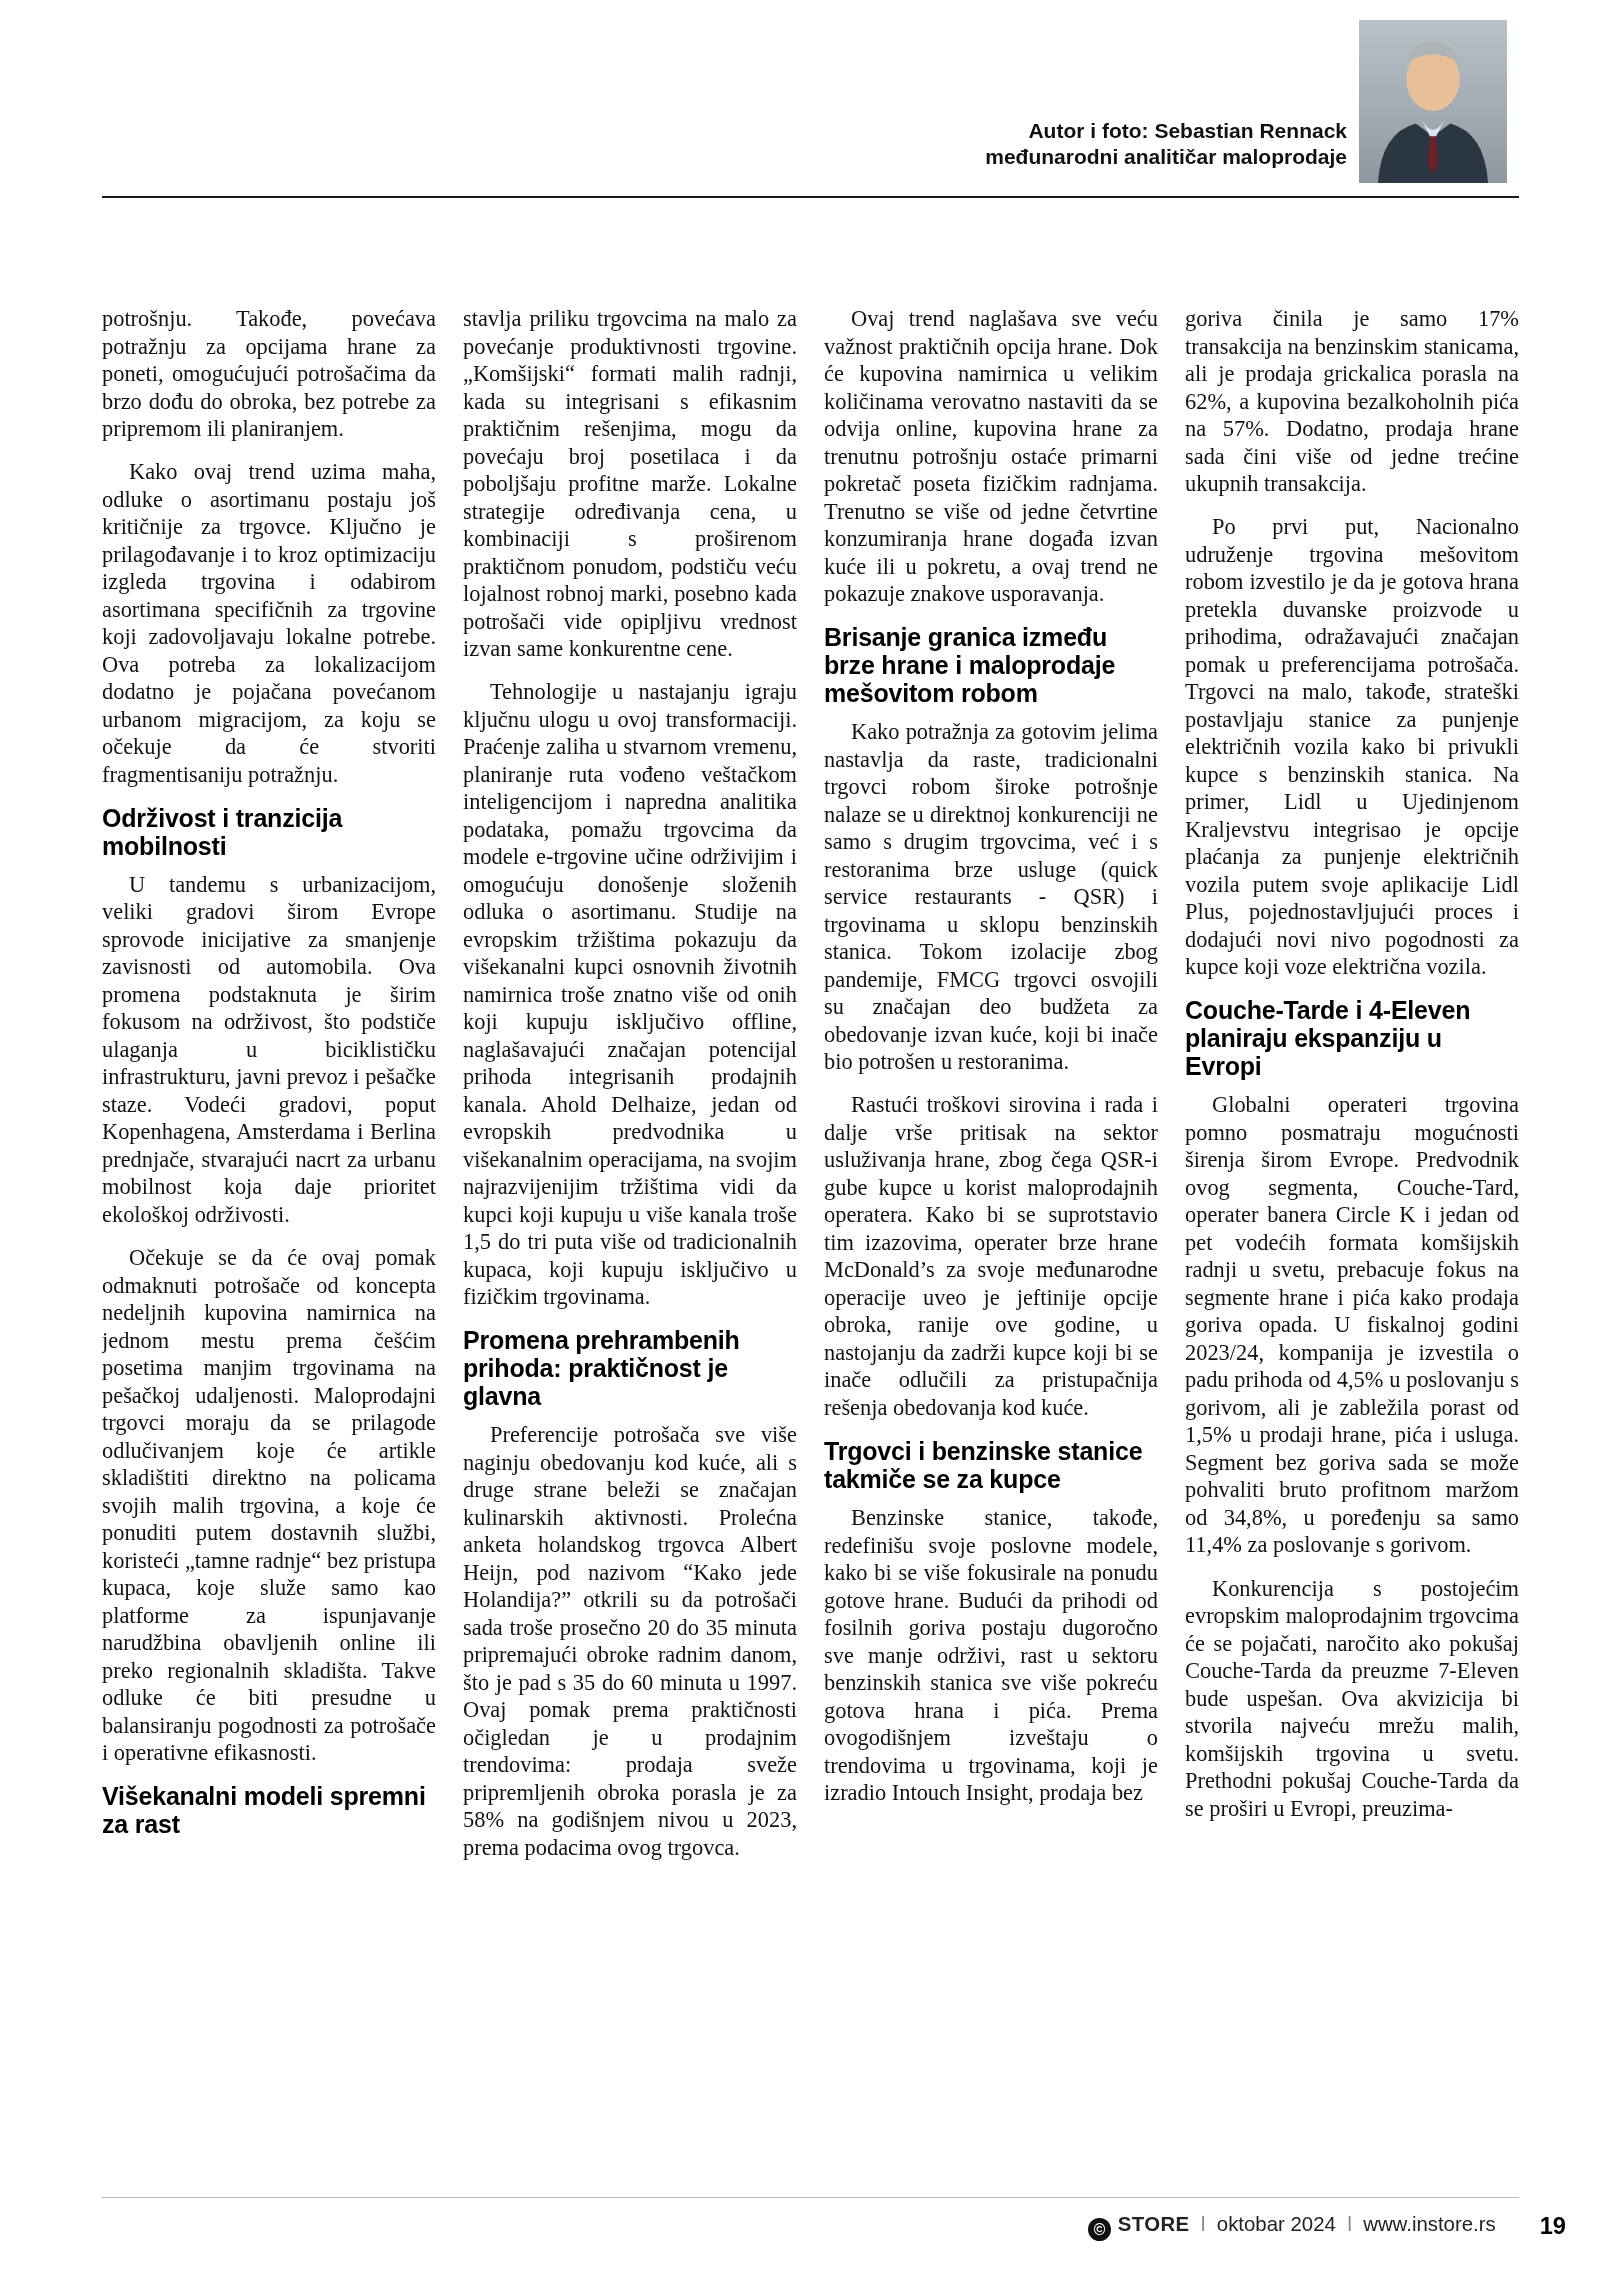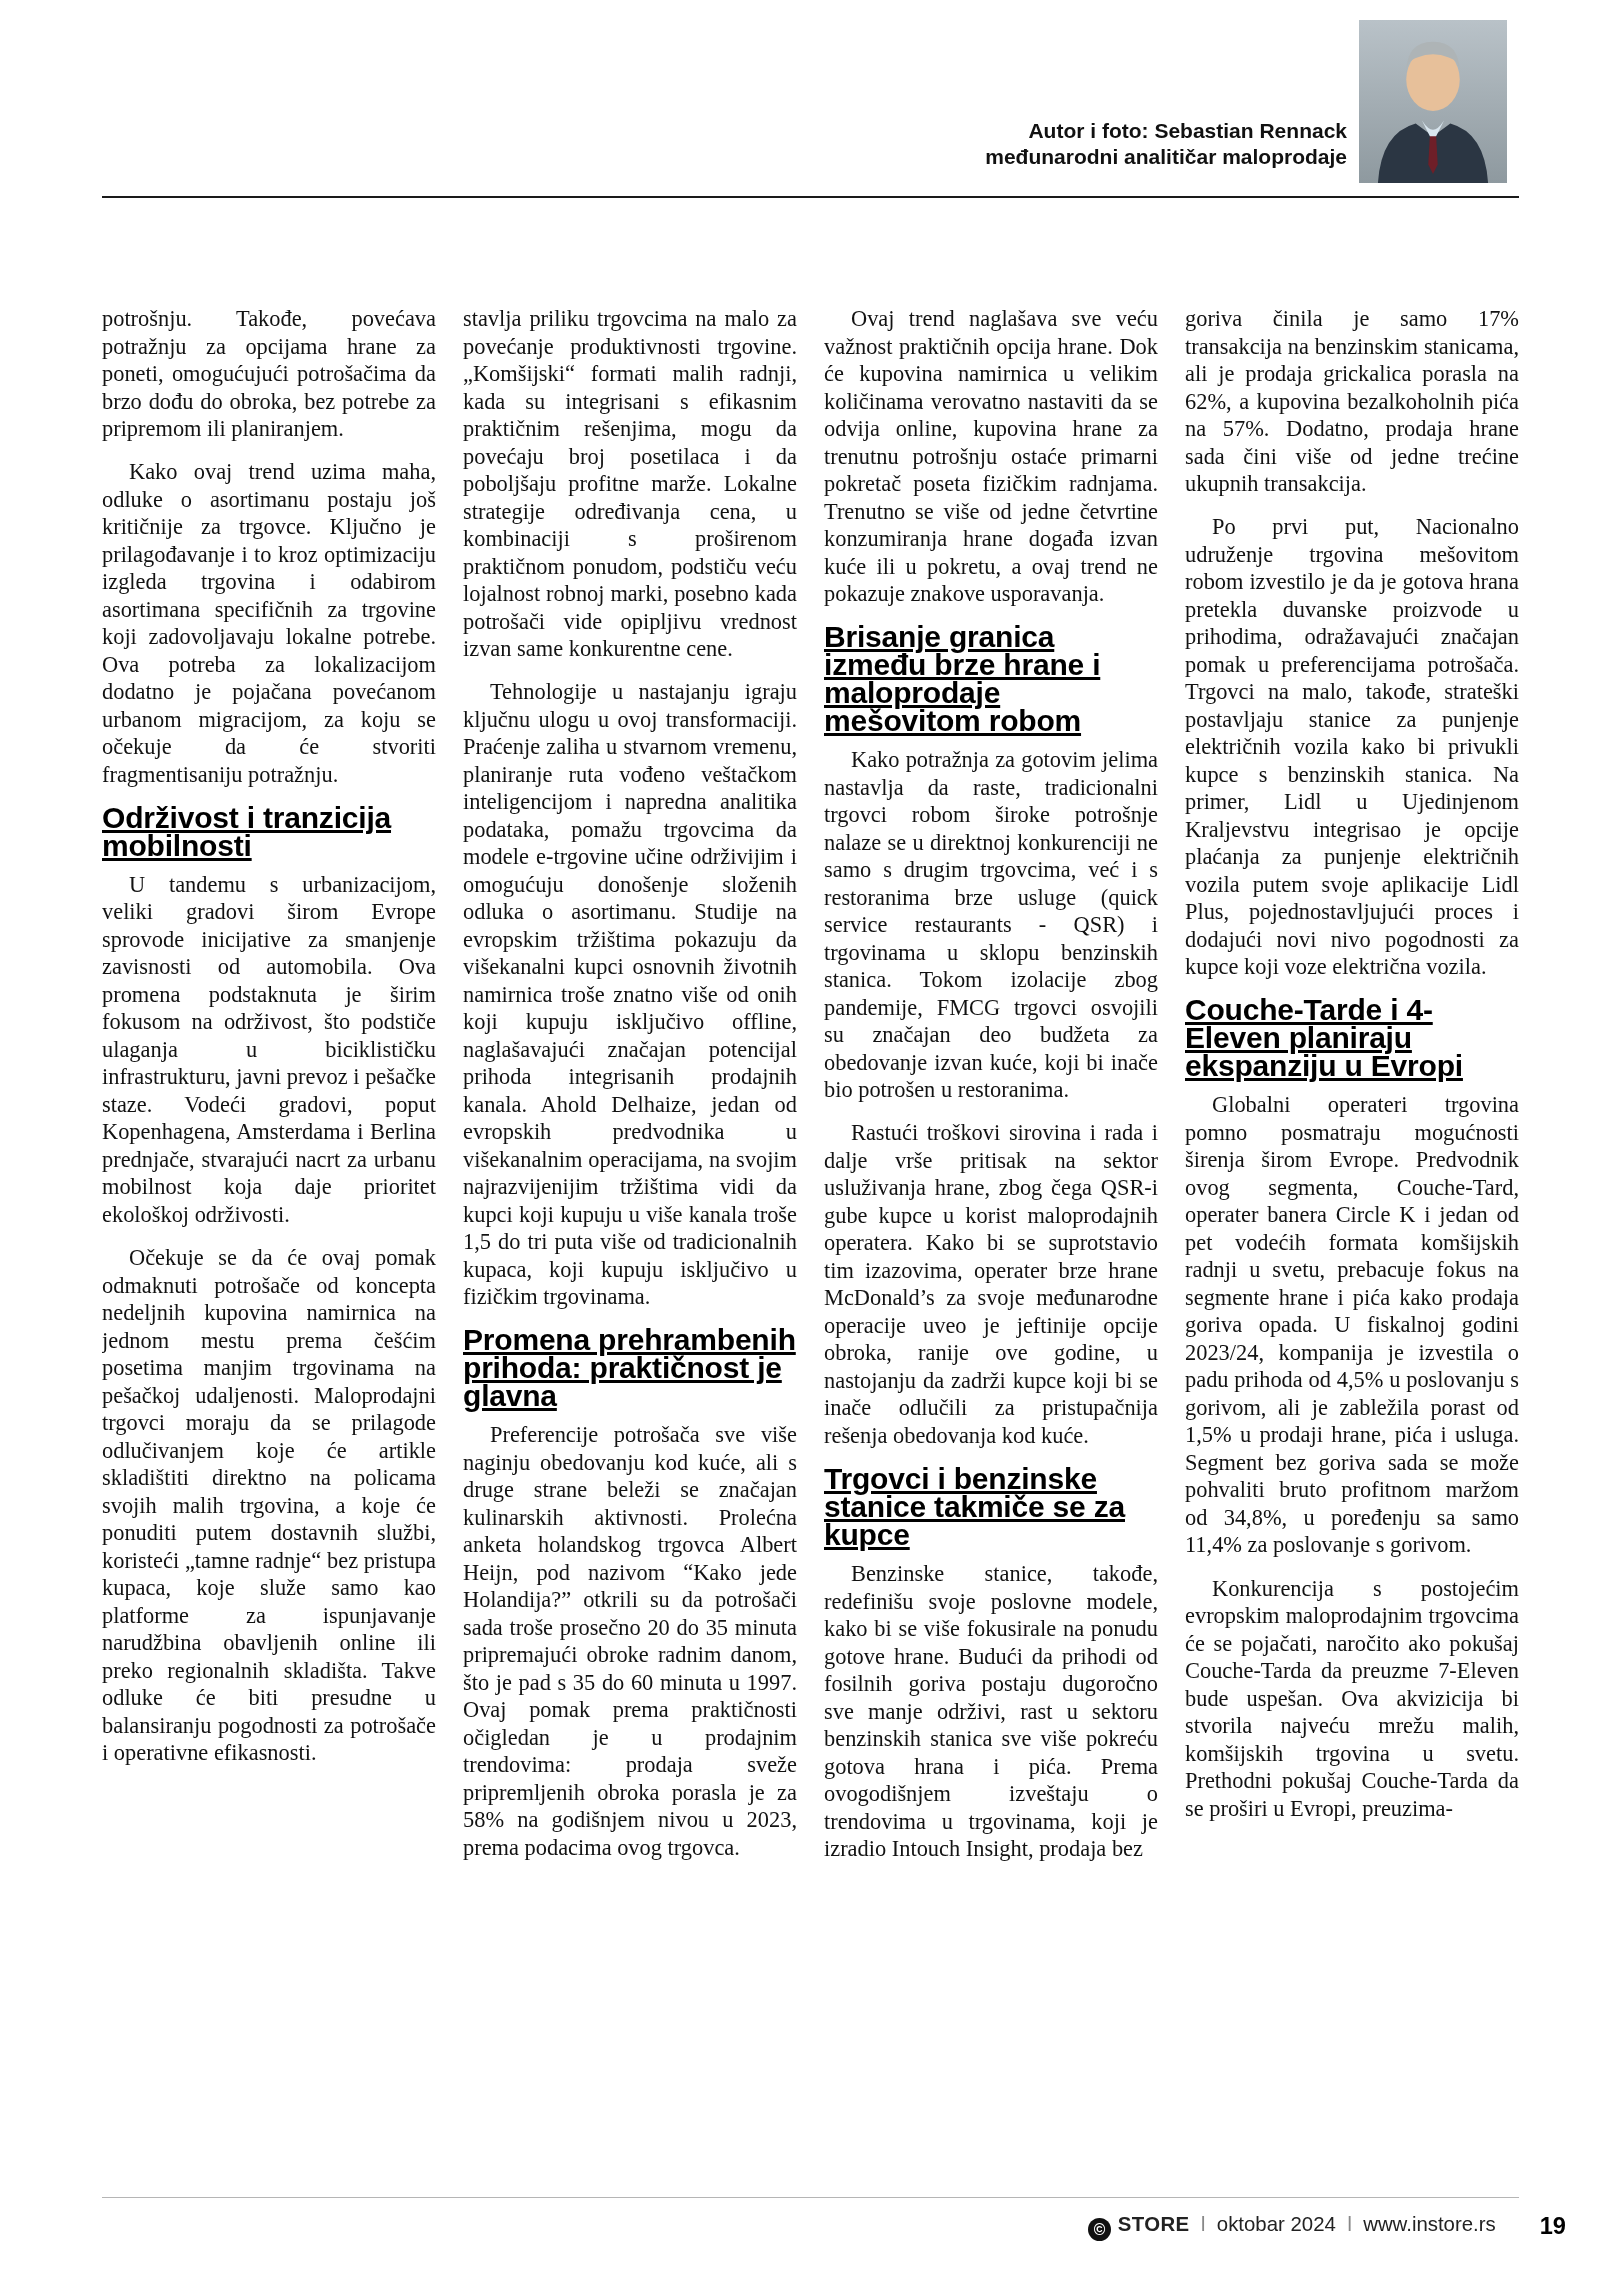--- a/index.html
+++ b/index.html
@@ -34,22 +34,22 @@
   .col{overflow:hidden;}
   .col p{
     margin:0 0 15.7px 0;
     font-size:22.4px;line-height:27.5px;
     text-align:justify;text-indent:27px;
     hyphens:auto;-webkit-hyphens:auto;word-break:normal;
   }
   .col p.no-indent{text-indent:0;}
   .col h2{
     font-family:"Liberation Sans", sans-serif;
-    font-weight:700;font-size:30px;line-height:28px;
-    margin:11px 0 11px 0;color:#000;letter-spacing:-0.2px;text-decoration:underline;
+    font-weight:700;font-size:25px;line-height:28px;
+    margin:11px 0 11px 0;color:#000;letter-spacing:-0.2px;
   }
 
   
   .footer-rule{
     position:absolute;left:102px;right:104px;top:2197px;height:0.8px;background:#b5b5b5;
   }
   .footer{
     position:absolute;left:102px;right:57px;top:2213px;
     display:flex;justify-content:flex-end;align-items:flex-start;
     font-family:"Liberation Sans", sans-serif;font-size:20.4px;color:#222;
@@ -94,20 +94,21 @@
 
   <div class="header-rule"></div>
 
   <div class="columns" id="columns">
       <div class="col">
         <p class="no-indent">potrošnju. Takođe, povećava potražnju za opcijama hrane za poneti, omogućujući potrošačima da brzo dođu do obroka, bez potrebe za pripremom ili planiranjem.</p>
         <p>Kako ovaj trend uzima maha, odluke o asortimanu postaju još kritičnije za trgovce. Ključno je prilagođavanje i to kroz optimizaciju izgleda trgovina i odabirom asortimana specifičnih za trgovine koji zadovoljavaju lokalne potrebe. Ova potreba za lokalizacijom dodatno je pojačana povećanom urbanom migracijom, za koju se očekuje da će stvoriti fragmentisaniju potražnju.</p>
         <h2>Održivost i tranzicija mobilnosti</h2>
         <p>U tandemu s urbanizacijom, veliki gradovi širom Evrope sprovode inicijative za smanjenje zavisnosti od automobila. Ova promena podstaknuta je širim fokusom na održivost, što podstiče ulaganja u biciklističku infrastrukturu, javni prevoz i pešačke staze. Vodeći gradovi, poput Kopenhagena, Amsterdama i Berlina prednjače, stvarajući nacrt za urbanu mobilnost koja daje prioritet ekološkoj održivosti.</p>
         <p>Očekuje se da će ovaj pomak odmaknuti potrošače od koncepta nedeljnih kupovina namirnica na jednom mestu prema češćim posetima manjim trgovinama na pešačkoj udaljenosti. Maloprodajni trgovci moraju da se prilagode odlučivanjem koje će artikle skladištiti direktno na policama svojih malih trgovina, a koje će ponuditi putem dostavnih službi, koristeći „tamne radnje“ bez pristupa kupaca, koje služe samo kao platforme za ispunjavanje narudžbina obavljenih online ili preko regionalnih skladišta. Takve odluke će biti presudne u balansiranju pogodnosti za potrošače i operativne efikasnosti.</p>
+        <h2>Višekanalni modeli spremni za rast</h2>
       </div>
       <div class="col">
         <p class="no-indent">stavlja priliku trgovcima na malo za povećanje produktivnosti trgovine. „Komšijski“ formati malih radnji, kada su integrisani s efikasnim praktičnim rešenjima, mogu da povećaju broj posetilaca i da poboljšaju profitne marže. Lokalne strategije određivanja cena, u kombinaciji s proširenom praktičnom ponudom, podstiču veću lojalnost robnoj marki, posebno kada potrošači vide opipljivu vrednost izvan same konkurentne cene.</p>
         <p>Tehnologije u nastajanju igraju ključnu ulogu u ovoj transformaciji. Praćenje zaliha u stvarnom vremenu, planiranje ruta vođeno veštačkom inteligencijom i napredna analitika podataka, pomažu trgovcima da modele e-trgovine učine održivijim i omogućuju donošenje složenih odluka o asortimanu. Studije na evropskim tržištima pokazuju da višekanalni kupci osnovnih životnih namirnica troše znatno više od onih koji kupuju isključivo offline, naglašavajući značajan potencijal prihoda integrisanih prodajnih kanala. Ahold Delhaize, jedan od evropskih predvodnika u višekanalnim operacijama, na svojim najrazvijenijim tržištima vidi da kupci koji kupuju u više kanala troše 1,5 do tri puta više od tradicionalnih kupaca, koji kupuju isključivo u fizičkim trgovinama.</p>
         <h2>Promena prehrambenih prihoda: praktičnost je glavna</h2>
         <p>Preferencije potrošača sve više naginju obedovanju kod kuće, ali s druge strane beleži se značajan kulinarskih aktivnosti. Prolećna anketa holandskog trgovca Albert Heijn, pod nazivom “Kako jede Holandija?” otkrili su da potrošači sada troše prosečno 20 do 35 minuta pripremajući obroke radnim danom, što je pad s 35 do 60 minuta u 1997. Ovaj pomak prema praktičnosti očigledan je u prodajnim trendovima: prodaja sveže pripremljenih obroka porasla je za 58% na godišnjem nivou u 2023, prema podacima ovog trgovca.</p>
       </div>
       <div class="col">
         <p>Ovaj trend naglašava sve veću važnost praktičnih opcija hrane. Dok će kupovina namirnica u velikim količinama verovatno nastaviti da se odvija online, kupovina hrane za trenutnu potrošnju ostaće primarni pokretač poseta fizičkim radnjama. Trenutno se više od jedne četvrtine konzumiranja hrane događa izvan kuće ili u pokretu, a ovaj trend ne pokazuje znakove usporavanja.</p>
         <h2>Brisanje granica između brze hrane i maloprodaje mešovitom robom</h2>

